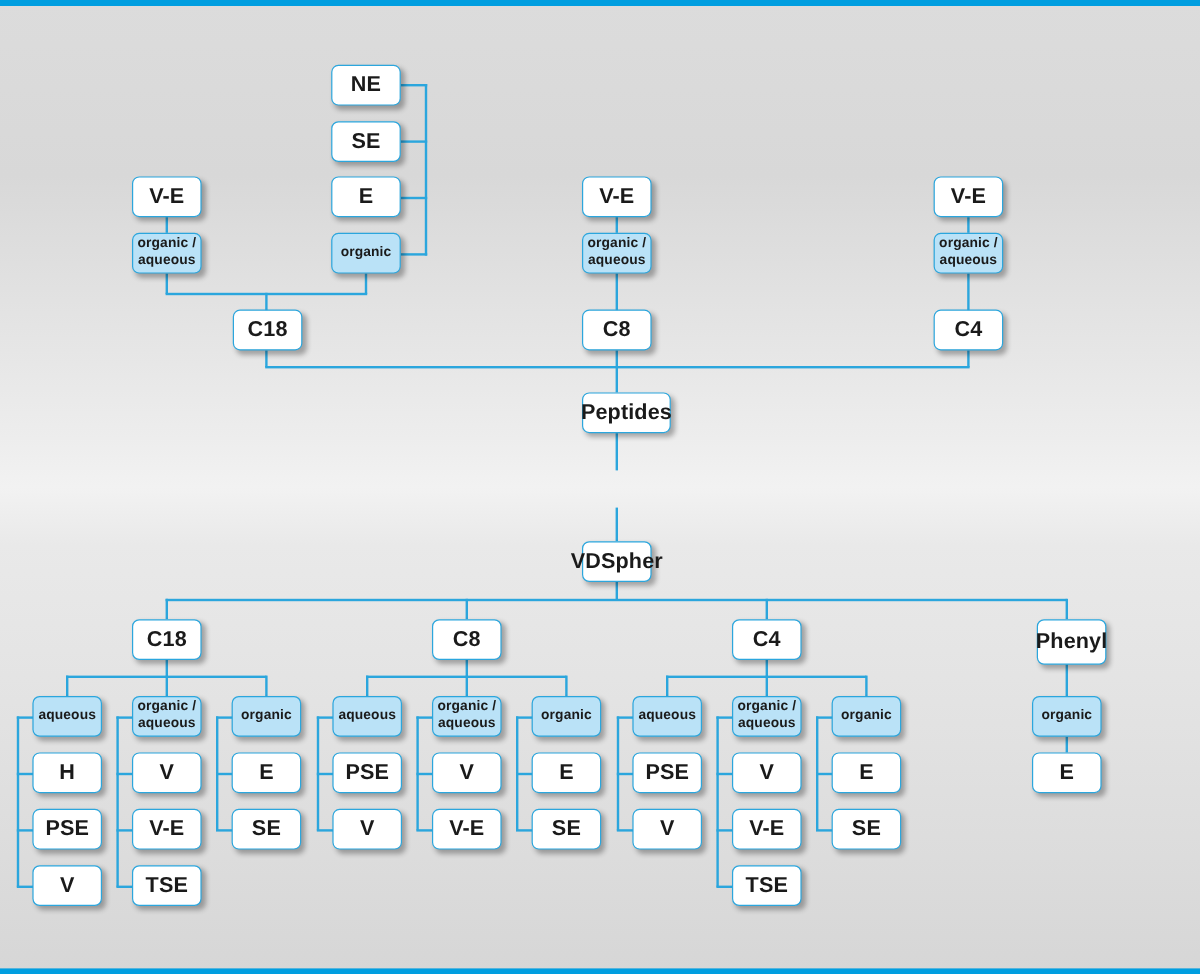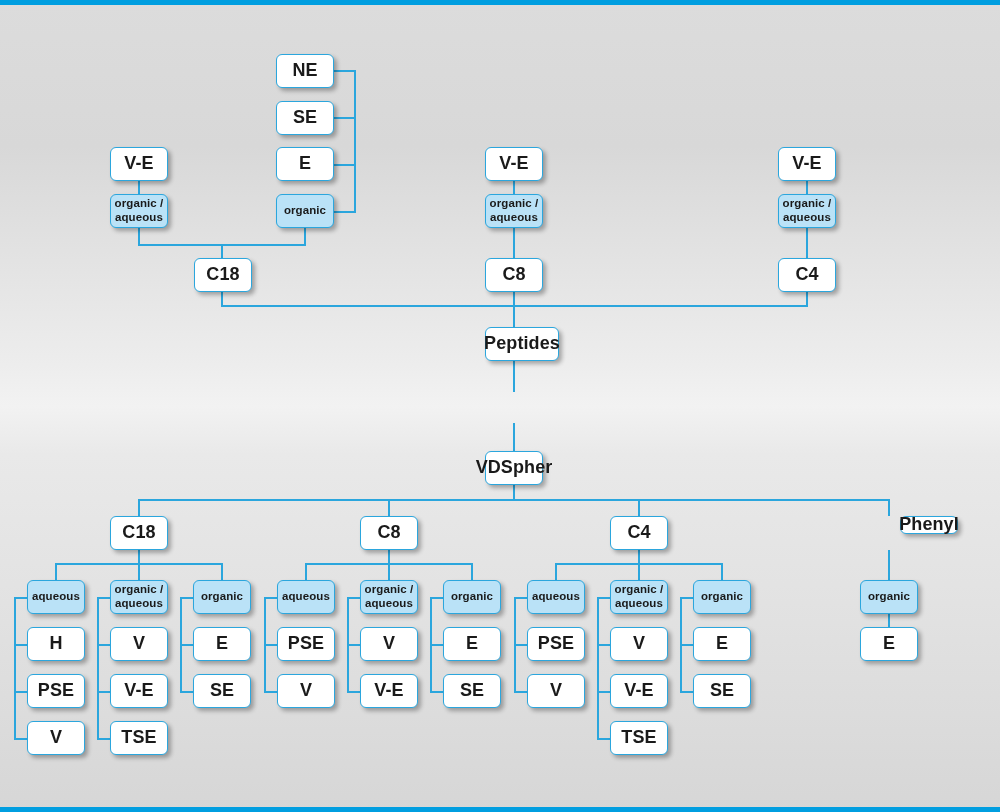--- a/index.html
+++ b/index.html
@@ -149,21 +149,21 @@
   <div class="line h" style="left:138px; top:499px; width:751px;"></div>
 
   <div class="line v" style="left:138px; top:499px; height:17px;"></div>
   <div class="line v" style="left:388px; top:499px; height:17px;"></div>
   <div class="line v" style="left:638px; top:499px; height:17px;"></div>
   <div class="line v" style="left:888px; top:499px; height:17px;"></div>
 
   <div class="node" style="left:110px; top:516px; width:58px; height:34px;">C18</div>
   <div class="node" style="left:360px; top:516px; width:58px; height:34px;">C8</div>
   <div class="node" style="left:610px; top:516px; width:58px; height:34px;">C4</div>
-  <div class="node" style="left:900px; top:516px; width:58px; height:18px;">Phenyl</div>
+  <div class="node" style="left:864px; top:516px; width:58px; height:38px;">Phenyl</div>
 
   <div class="line v" style="left:138px; top:550px; height:14px;"></div>
   <div class="line h" style="left:55px; top:563px; width:167px;"></div>
   <div class="line v" style="left:55px; top:563px; height:17px;"></div>
   <div class="line v" style="left:138px; top:563px; height:17px;"></div>
   <div class="line v" style="left:221px; top:563px; height:17px;"></div>
 
   <div class="node fill small" style="left:27px; top:580px; width:58px; height:34px;">aqueous</div>
   <div class="node fill small" style="left:110px; top:580px; width:58px; height:34px;">organic /
 aqueous</div>

